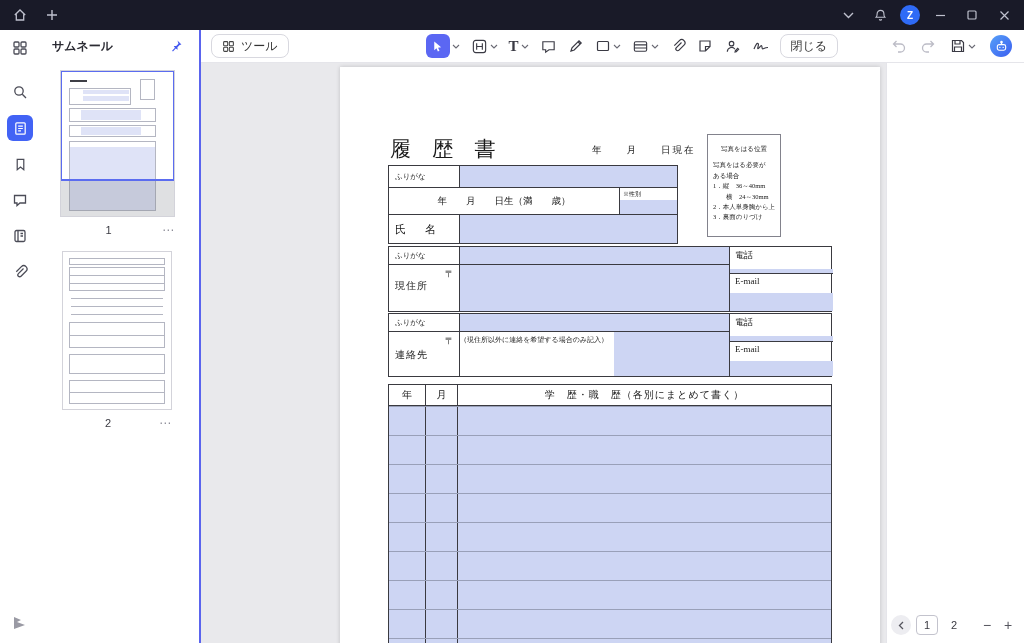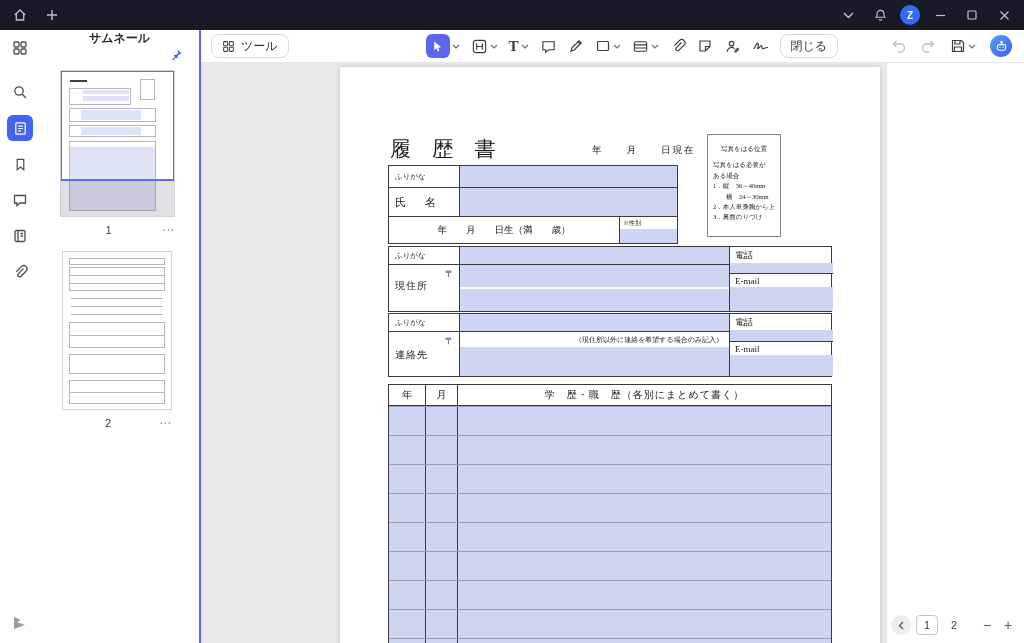--- a/index.html
+++ b/index.html
@@ -16,21 +16,21 @@
   .avatar{width:20px;height:20px;border-radius:50%;background:#2f6bf6;color:#fff;font-size:10px;font-weight:700;display:flex;align-items:center;justify-content:center;}
 
   
   .body{flex:1;display:flex;min-height:0;}
   .rail{width:40px;background:#fff;display:flex;flex-direction:column;align-items:center;padding-top:5px;gap:10px;flex:none;}
   .rail-btn{width:26px;height:26px;border-radius:6px;display:flex;align-items:center;justify-content:center;color:#4b4c57;}
   .rail-btn.active{background:#4263f5;color:#fff;}
   .rail-logo{margin-top:auto;margin-bottom:10px;color:#9a9aa4;}
 
   .thumbs{width:159px;background:#fff;flex:none;position:relative;}
-  .thumbs-header{height:32px;display:flex;align-items:center;padding:0 12px;flex-direction:column;}
+  .thumbs-header{height:32px;display:flex;align-items:center;padding:0 12px;}
   .thumbs-title{font-size:12px;font-weight:700;color:#2b2b33;}
   .pin-btn{margin-left:auto;color:#4459f0;width:22px;height:22px;display:flex;align-items:center;justify-content:center;}
   .thumb-wrap{position:relative;margin:8px 0 0 20px;width:115px;}
   .thumb-page{position:relative;width:115px;height:147px;background:#fff;border:1px solid #d3d3da;overflow:hidden;}
   .thumb-dim{position:absolute;left:0;right:0;bottom:0;height:37px;background:rgba(110,112,125,.22);}
   .thumb-viewport{position:absolute;left:-1px;right:-1px;top:-1px;height:111px;border:2px solid #5b6cf0;}
   .thumb2{width:110px;height:159px;background:#fff;border:1px solid #d3d3da;margin-left:22px;margin-top:14px;position:relative;overflow:hidden;}
   .thumb-caption{display:flex;align-items:center;width:115px;margin:6px 0 4px 20px;}
   .thumb-num{flex:1;text-align:center;font-size:11px;color:#3a3a42;}
   .thumb-more{color:#8d8d98;font-size:12px;letter-spacing:1px;width:18px;text-align:right;}
@@ -86,25 +86,25 @@
   .field{flex:1;}
   .birth{flex:1;display:flex;align-items:center;justify-content:center;font-size:9.5px;}
   .gender{width:58px;flex:none;display:flex;flex-direction:column;}
   .gender-lbl{font-size:6px;padding:2px 0 0 3px;height:12px;}
   .gender-field{flex:1;}
   .t-split{display:flex;}
   .t-left{width:340px;flex:none;}
   .t-right{width:104px;flex:none;border-left:1px solid #3a3a40;display:flex;flex-direction:column;}
   .rc-cell{display:flex;flex-direction:column;border-top:1px solid #3a3a40;}
   .rc-cell:first-child{border-top:none;}
-  .rc-lbl{font-size:9px;padding:2px 0 1px 5px;}
+  .rc-lbl{font-size:9px;padding:2px 0 7px 5px;}
   .rc-f{flex:1;margin:0;}
   .addr-lbl{position:absolute;left:6px;top:14px;font-size:10px;letter-spacing:1px;}
   .postal{position:absolute;right:5px;top:3px;font-size:9px;}
-  .fieldcol{flex:1;display:flex;flex-direction:column;}
+  .fieldcol{flex:1;display:flex;flex-direction:row;}
   .fgap{height:2px;background:#fff;flex:none;}
   .fb{flex:1;}
   .note-row{height:15px;font-size:7px;text-align:right;padding:3px 6px 0 0;flex:none;}
   .hist-head{display:flex;height:21px;border-bottom:1.2px solid #3a3a40;}
   .hc{display:flex;align-items:center;justify-content:center;font-size:10px;}
   .hc-y{width:37px;flex:none;border-right:1px solid #3a3a40;}
   .hc-m{width:32px;flex:none;border-right:1px solid #3a3a40;}
   .hc-t{flex:1;letter-spacing:1px;font-family:Liberation Mono, monospace;}
   .hist-row{display:flex;height:29px;border-top:1px solid #99a0b8;background:#cdd5f3;}
   .hist-row:first-of-type{border-top:none;}
@@ -405,32 +405,32 @@
               <div class="pb-l">3．裏面のりづけ</div>
             </div>
 
             <div class="t" style="left:48px;top:98px;width:290px;">
               <div class="row" style="height:21px;">
                 <div class="cell lblcell">
                     <span class="lbl">ふりがな</span>
                   </div>
                 <div class="cell field blue"></div>
               </div>
+              <div class="row" style="height:27px;">
+                <div class="cell birth">年　　月　　日生（満　　歳）</div>
+                <div class="cell gender">
+                  <div class="gender-lbl">※性別</div>
+                  <div class="gender-field blue"></div>
+                </div>
+              </div>
               <div class="row" style="height:29px;">
                 <div class="cell lblcell">
                     <span class="lbl-name">氏　名</span>
                   </div>
                 <div class="cell field blue"></div>
-              </div>
-              <div class="row" style="height:27px;">
-                <div class="cell birth">年　　月　　日生（満　　歳）</div>
-                <div class="cell gender">
-                  <div class="gender-lbl">※性別</div>
-                  <div class="gender-field blue"></div>
-                </div>
               </div>
             </div>
 
             <div class="t t-split" style="left:48px;top:179px;width:444px;">
               <div class="t-left">
                 <div class="row" style="height:17px;">
                   <div class="cell lblcell">
                       <span class="lbl">ふりがな</span>
                     </div>
                   <div class="cell field blue"></div>

